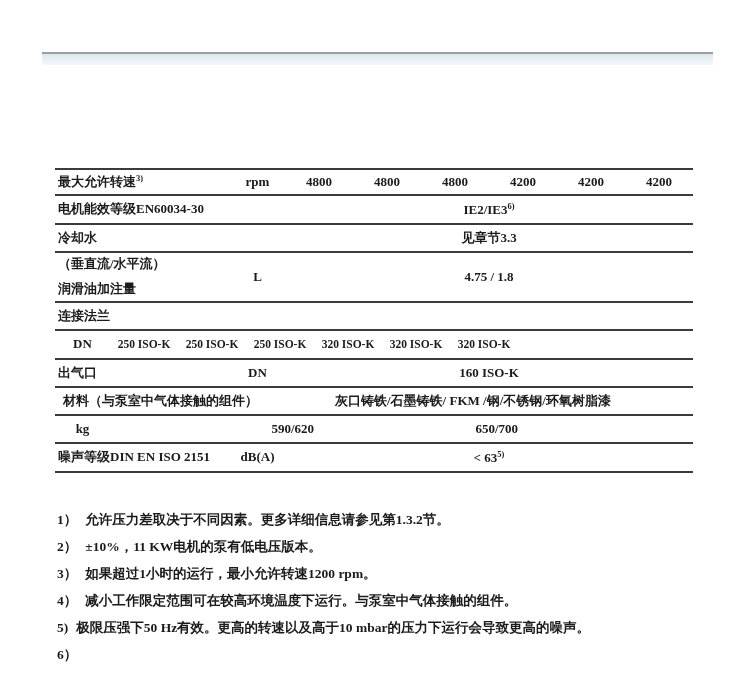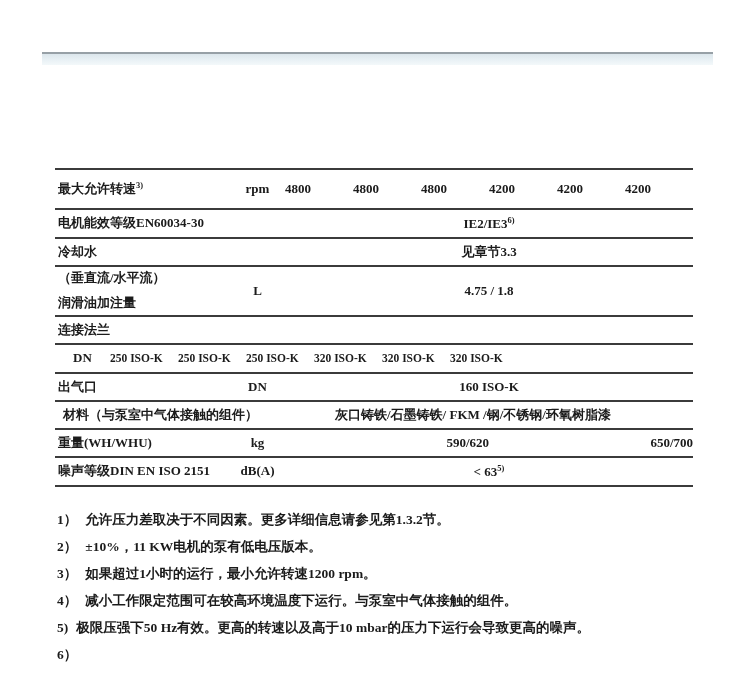--- a/index.html
+++ b/index.html
@@ -22,26 +22,26 @@
   .spec-table{
     position:absolute;left:55px;top:168px;width:638px;
     border-top:2px solid #3b3b3b;
     font-size:13px;line-height:1.15;
   }
   .row{
     display:flex;align-items:center;
     border-bottom:2px solid #3b3b3b;
     box-sizing:border-box;white-space:nowrap;
   }
-  .h24{height:40px}.h28{height:28px}.h29{height:29px}.h50{height:50px}
+  .h24{height:26px}.h28{height:28px}.h29{height:29px}.h50{height:50px}
   .cell{box-sizing:border-box;}
   .c-label{width:175px;padding-left:3px;text-align:left;}
   .c-label-wide{width:280px;padding-left:8px;text-align:left;}
   .c-unit{width:55px;text-align:center;}
-  .c-val{width:68px;text-align:left;}
+  .c-val{width:68px;text-align:center;}
   .c-span{width:408px;text-align:center;}
   .c-half{width:204px;text-align:right;}
   .c-mat{flex:1;text-align:left;}
   .two-line{flex-direction:row;}
   .lbl-stack{display:flex;flex-direction:column;justify-content:space-between;height:40px;}
   sup{font-size:8.5px;vertical-align:5px;font-weight:bold;}
 
   
   .footnotes{
     position:absolute;left:57px;top:506px;width:665px;
@@ -113,21 +113,20 @@
       <div class="cell c-unit">DN</div>
       <div class="cell c-span">160 ISO-K</div>
     </div>
 
     <div class="row h28">
       <div class="cell c-label-wide">材料（与泵室中气体接触的组件）</div>
       <div class="cell c-mat">灰口铸铁/石墨铸铁/ FKM /钢/不锈钢/环氧树脂漆</div>
     </div>
 
     <div class="row h28">
-      <div class="cell c-label">重量(WH/WHU)</div>
       <div class="cell c-unit">kg</div>
       <div class="cell c-half">590/620</div>
       <div class="cell c-half">650/700</div>
     </div>
 
     <div class="row h29">
       <div class="cell c-label">噪声等级DIN EN ISO 2151</div>
       <div class="cell c-unit">dB(A)</div>
       <div class="cell c-span"><span>&lt; 63</span><sup>5)</sup></div>
     </div>

